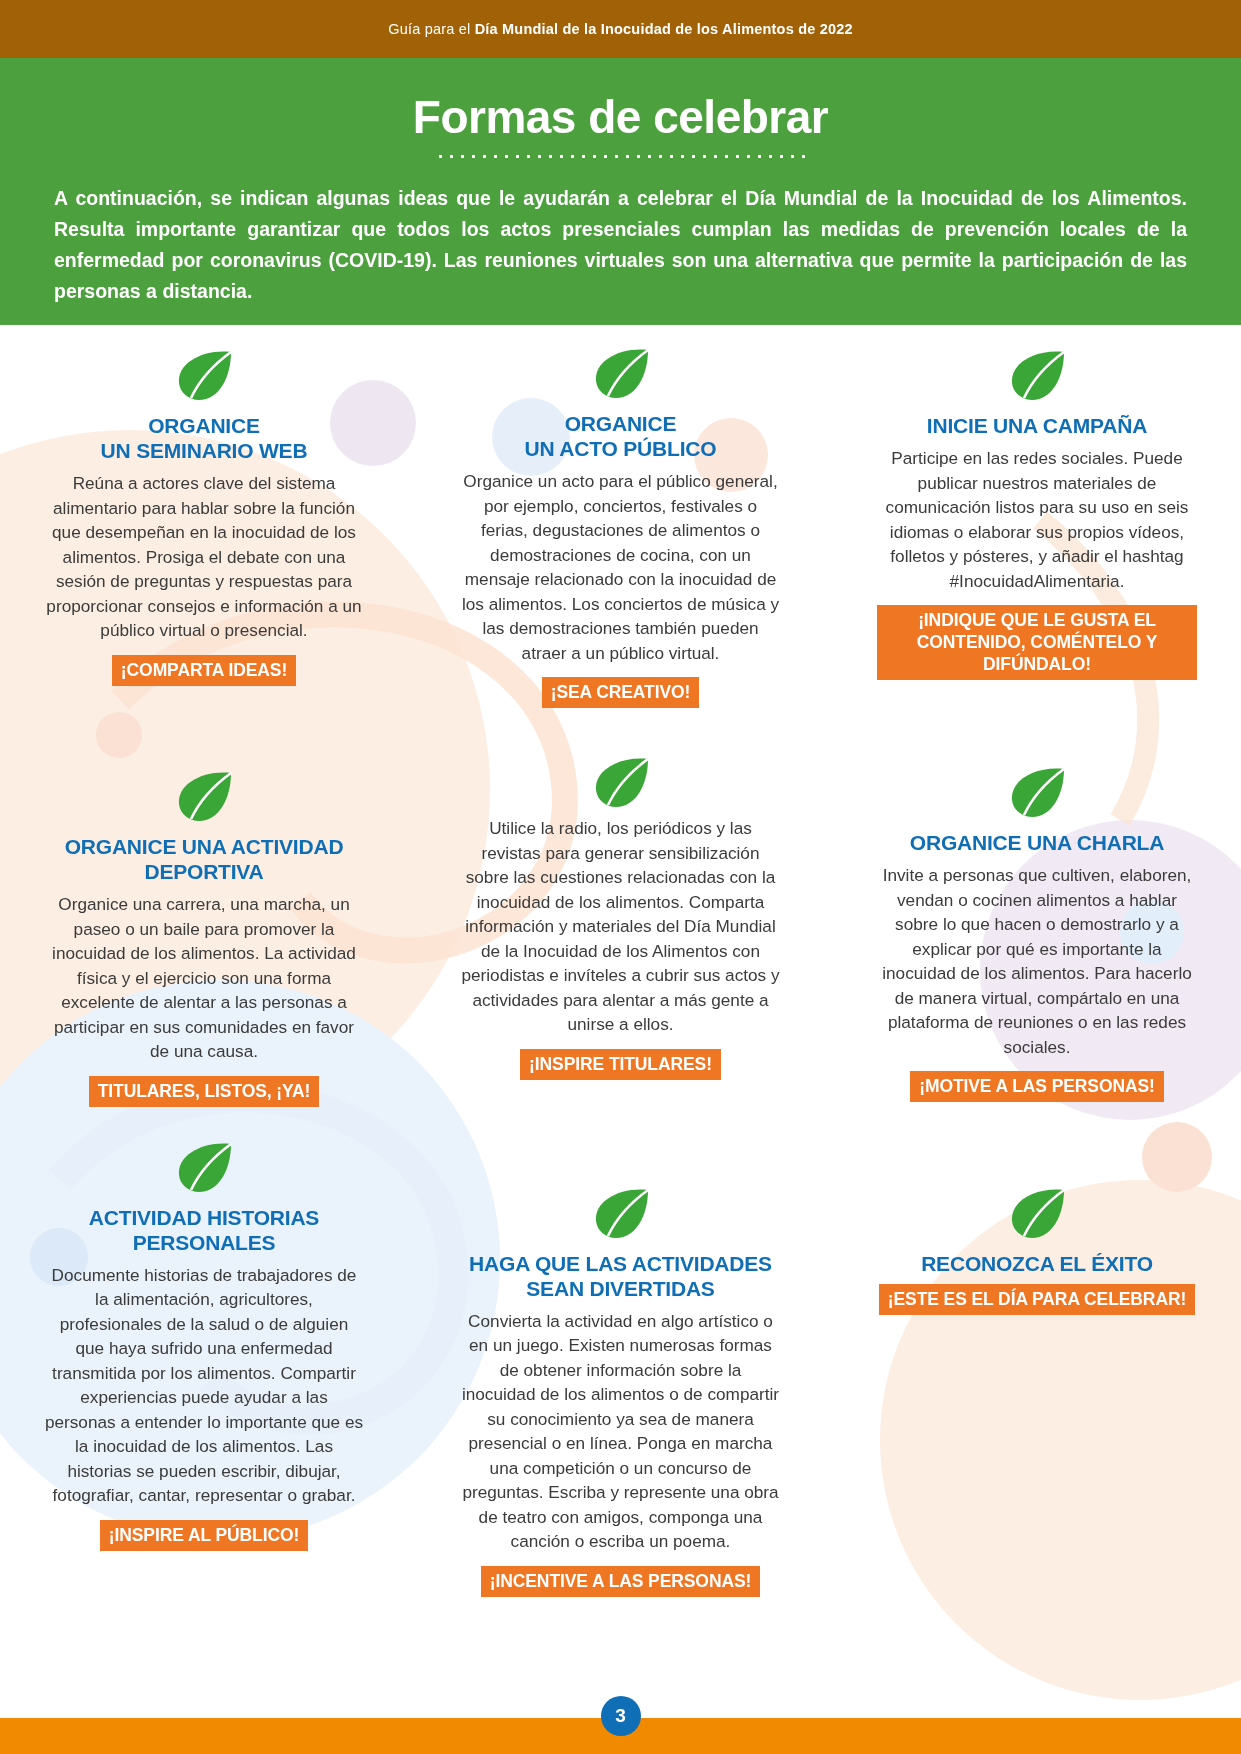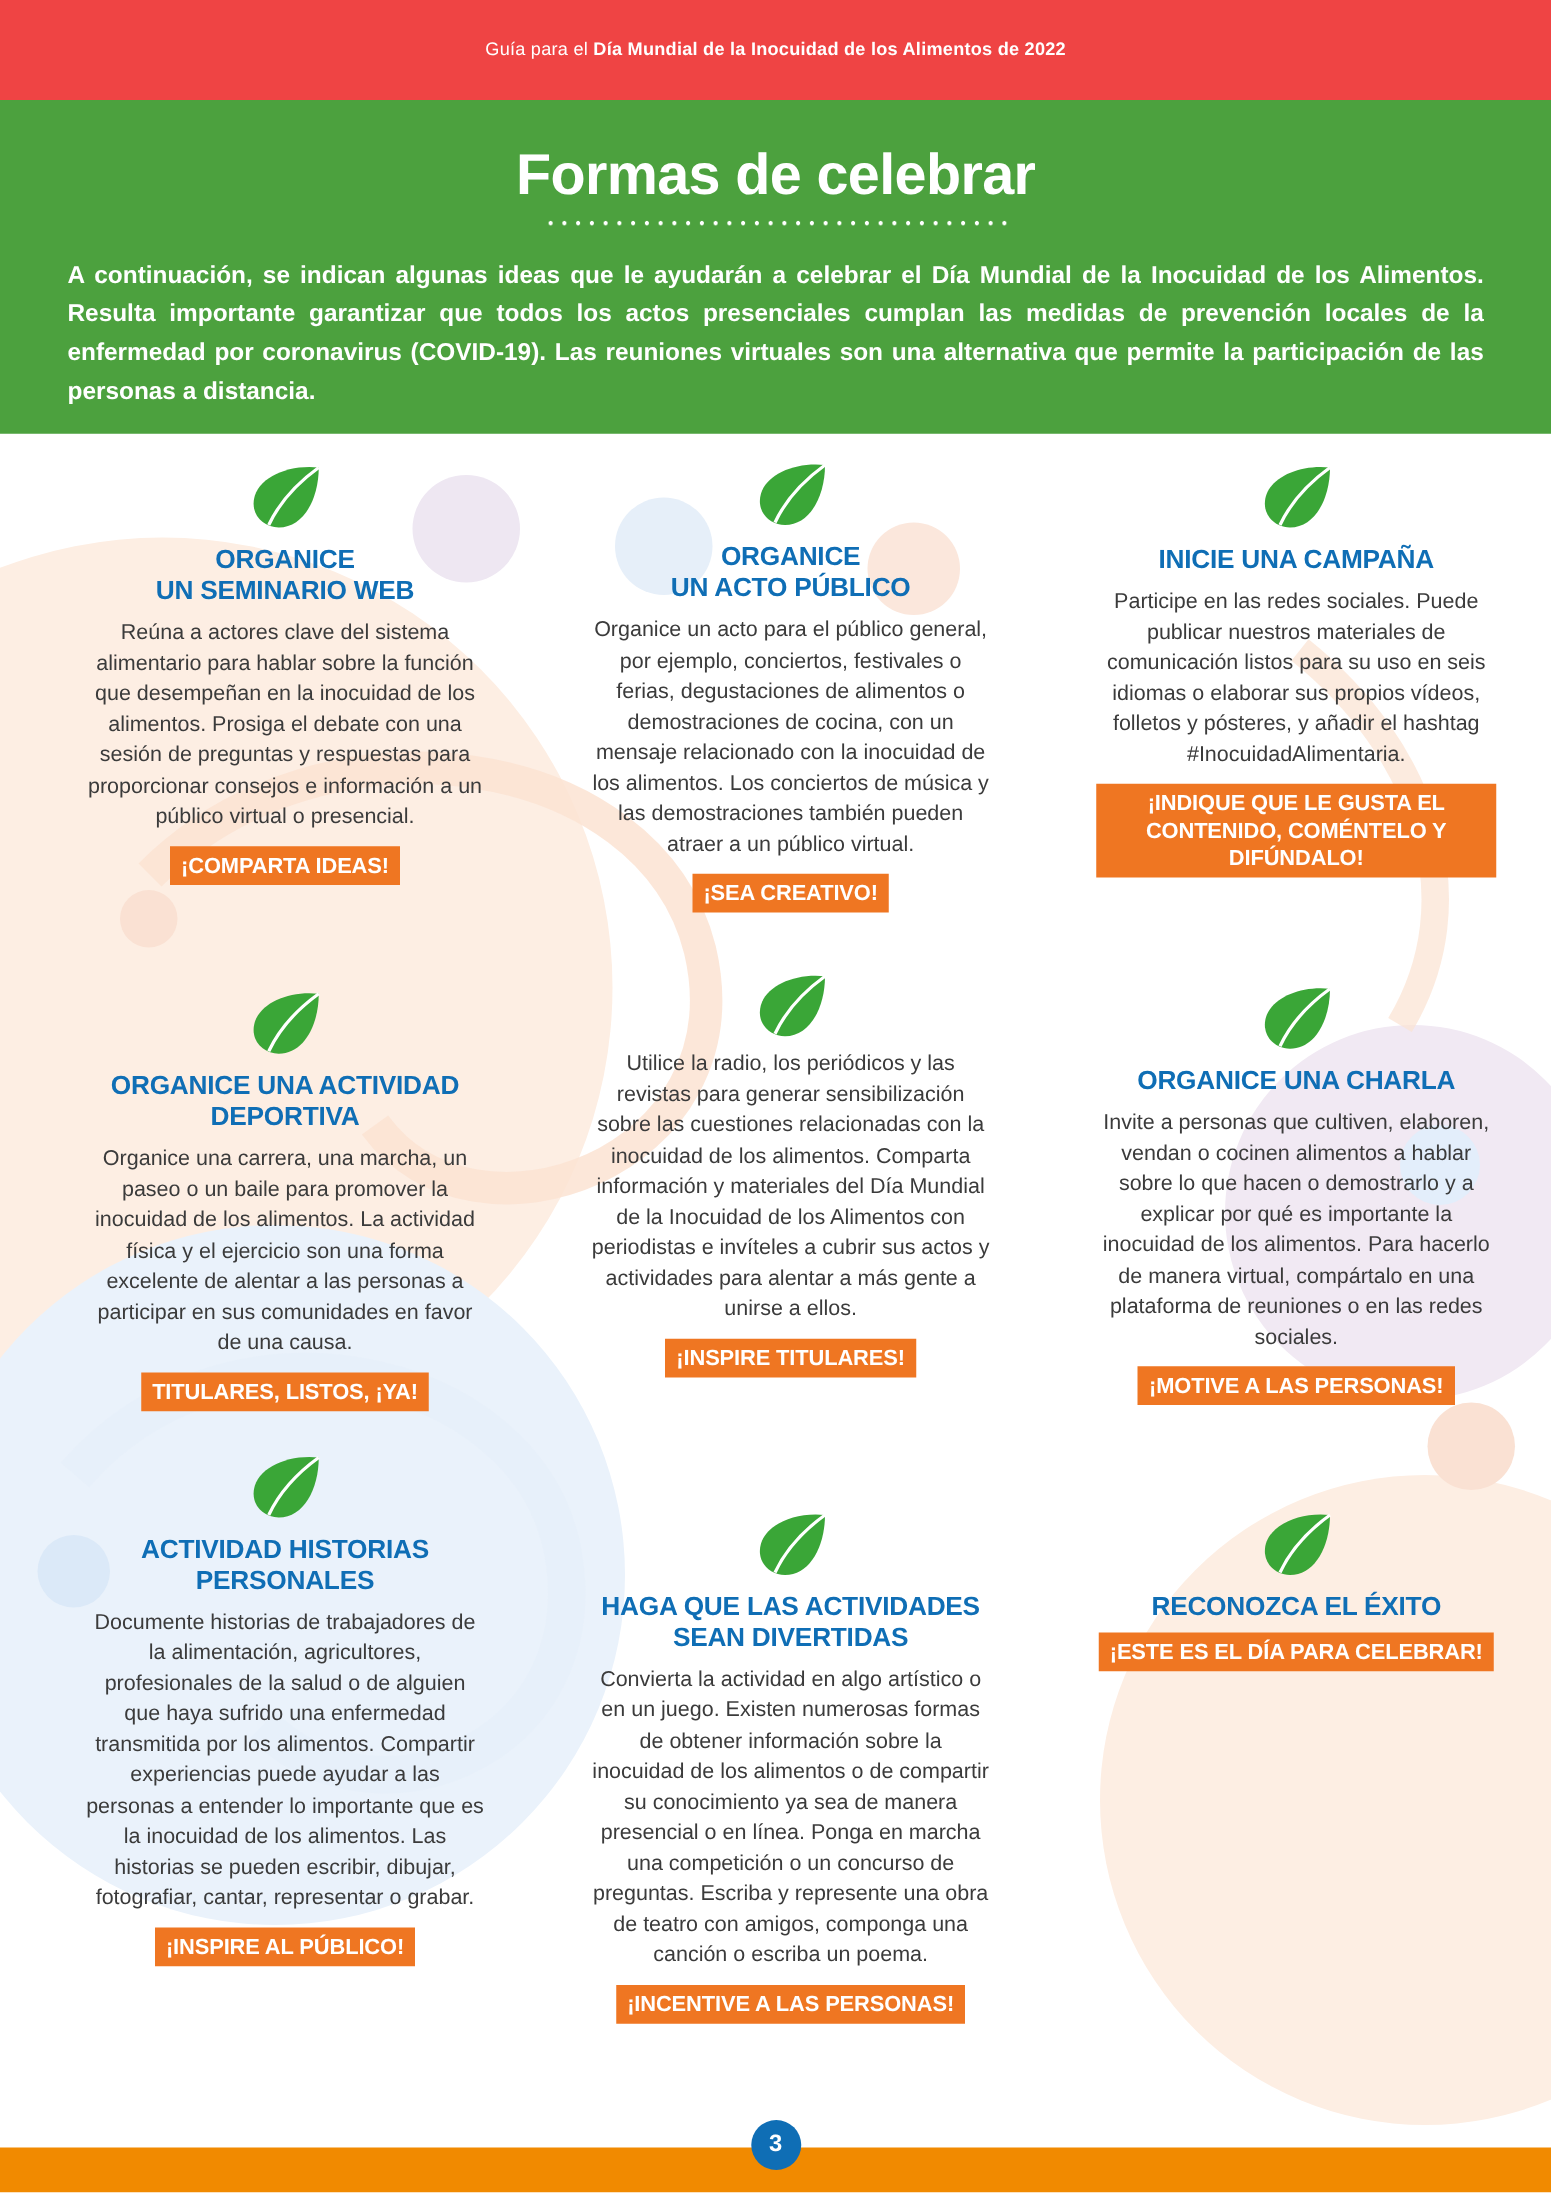--- a/index.html
+++ b/index.html
@@ -25,22 +25,22 @@
   }
   .blob {
     position: absolute;
     border-radius: 50%;
   }
 
   
   .topbar {
     position: relative;
     z-index: 5;
-    height: 80px;
-    background: #ef4444;
+    height: 58px;
+    background: #a16207;
     display: flex;
     align-items: center;
     justify-content: center;
   }
   .topbar-text {
     color: #ffffff;
     font-size: 14.5px;
     letter-spacing: 0.2px;
   }
   .topbar-text b {
@@ -82,21 +82,20 @@
   
   .content {
     position: relative;
     z-index: 5;
     padding: 24px 44px 0 44px;
   }
   .row {
     display: flex;
     justify-content: space-between;
     align-items: flex-start;
-    margin-left: 24px;
   }
   .col {
     width: 320px;
     display: flex;
     flex-direction: column;
     align-items: center;
     text-align: center;
   }
 
   .leaf {

